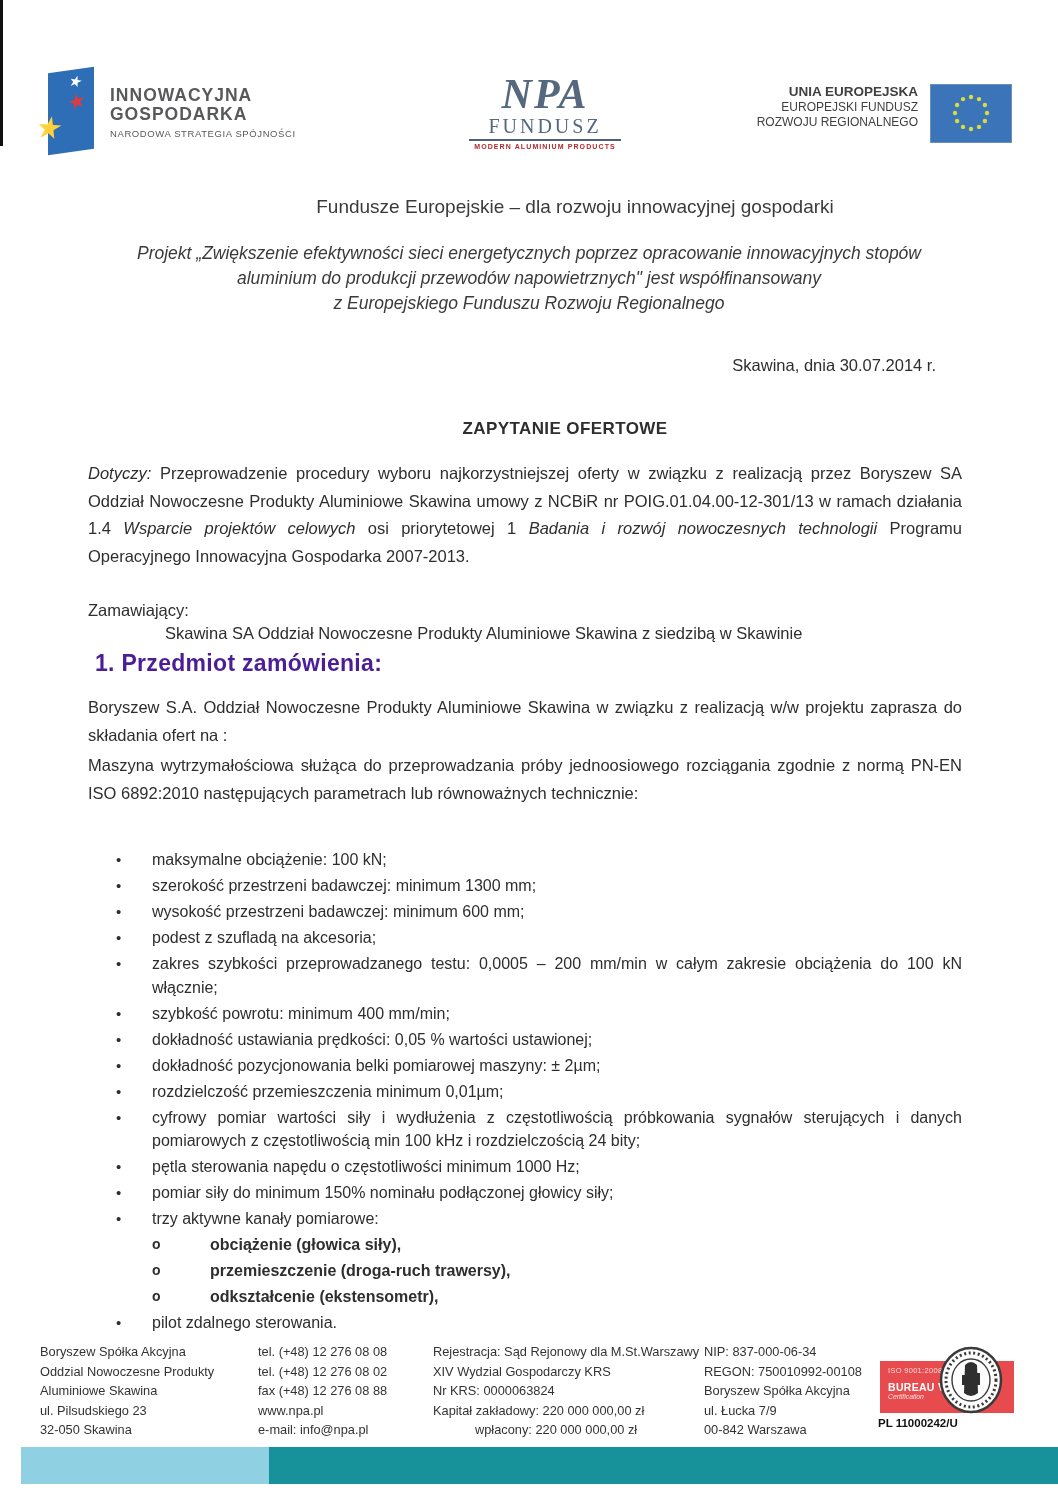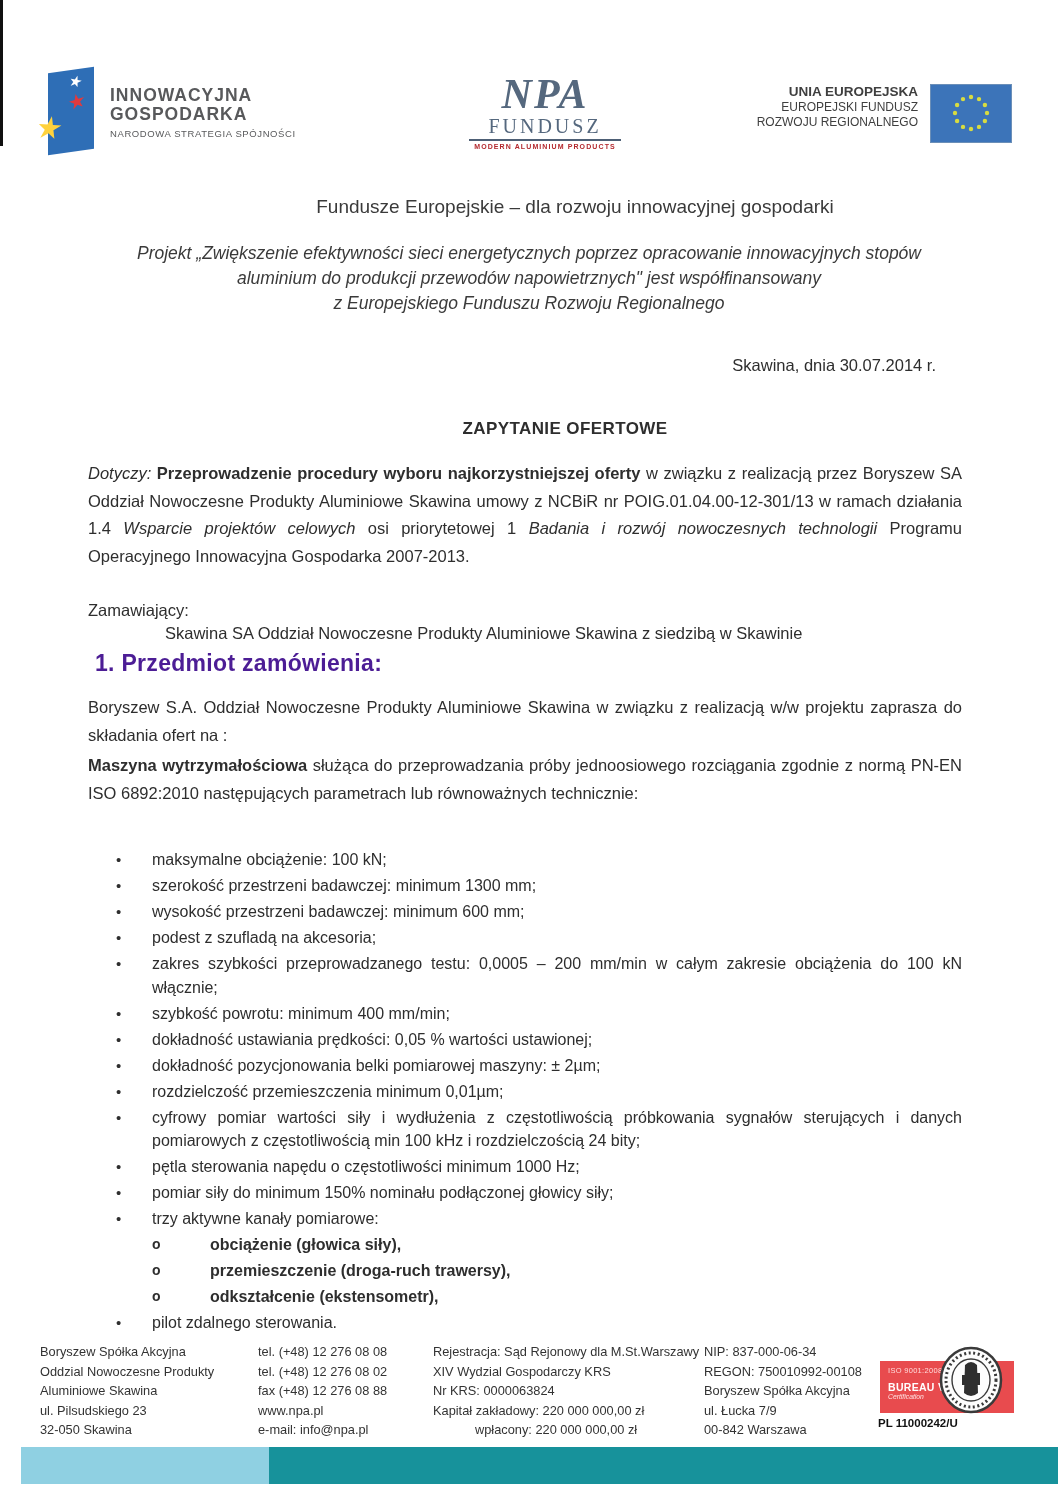--- a/index.html
+++ b/index.html
@@ -36,21 +36,21 @@
   .eu-flag{right:46px;top:84px;width:80px;height:57px;background:#3C74B9;border:1px solid #6b8fb8;}
 
   
   .title{left:0;top:196px;width:100%;text-align:center;font-size:19px;color:#3a3a3a;padding-left:46px;}
   .project{left:0;top:241px;width:100%;text-align:center;font-style:italic;font-size:17.5px;line-height:25px;color:#3a3a3a;}
   .date-line{right:122px;top:356px;font-size:16.5px;}
   .doc-title{left:0;top:419px;width:100%;text-align:center;font-weight:bold;font-size:17px;letter-spacing:0.4px;padding-left:36px;}
 
   .body-block{left:88px;width:874px;font-size:16.5px;line-height:27.5px;}
   .just{text-align:justify;}
-  .b{font-weight:bold;margin-top:12px;}
+  .b{font-weight:normal;margin-top:12px;}
   .i{font-style:italic;}
   .bi{font-weight:bold;font-style:italic;}
 
   .dotyczy{top:460px;}
   .zamawiajacy{top:597px;}
   .zam-value{left:165px;top:624px;font-size:16.5px;}
   .heading1{left:95px;top:650px;font-size:23px;font-weight:bold;color:#4c1d95;letter-spacing:0.3px;}
   .para1{top:694px;}
   .para2{top:752px;}
 

